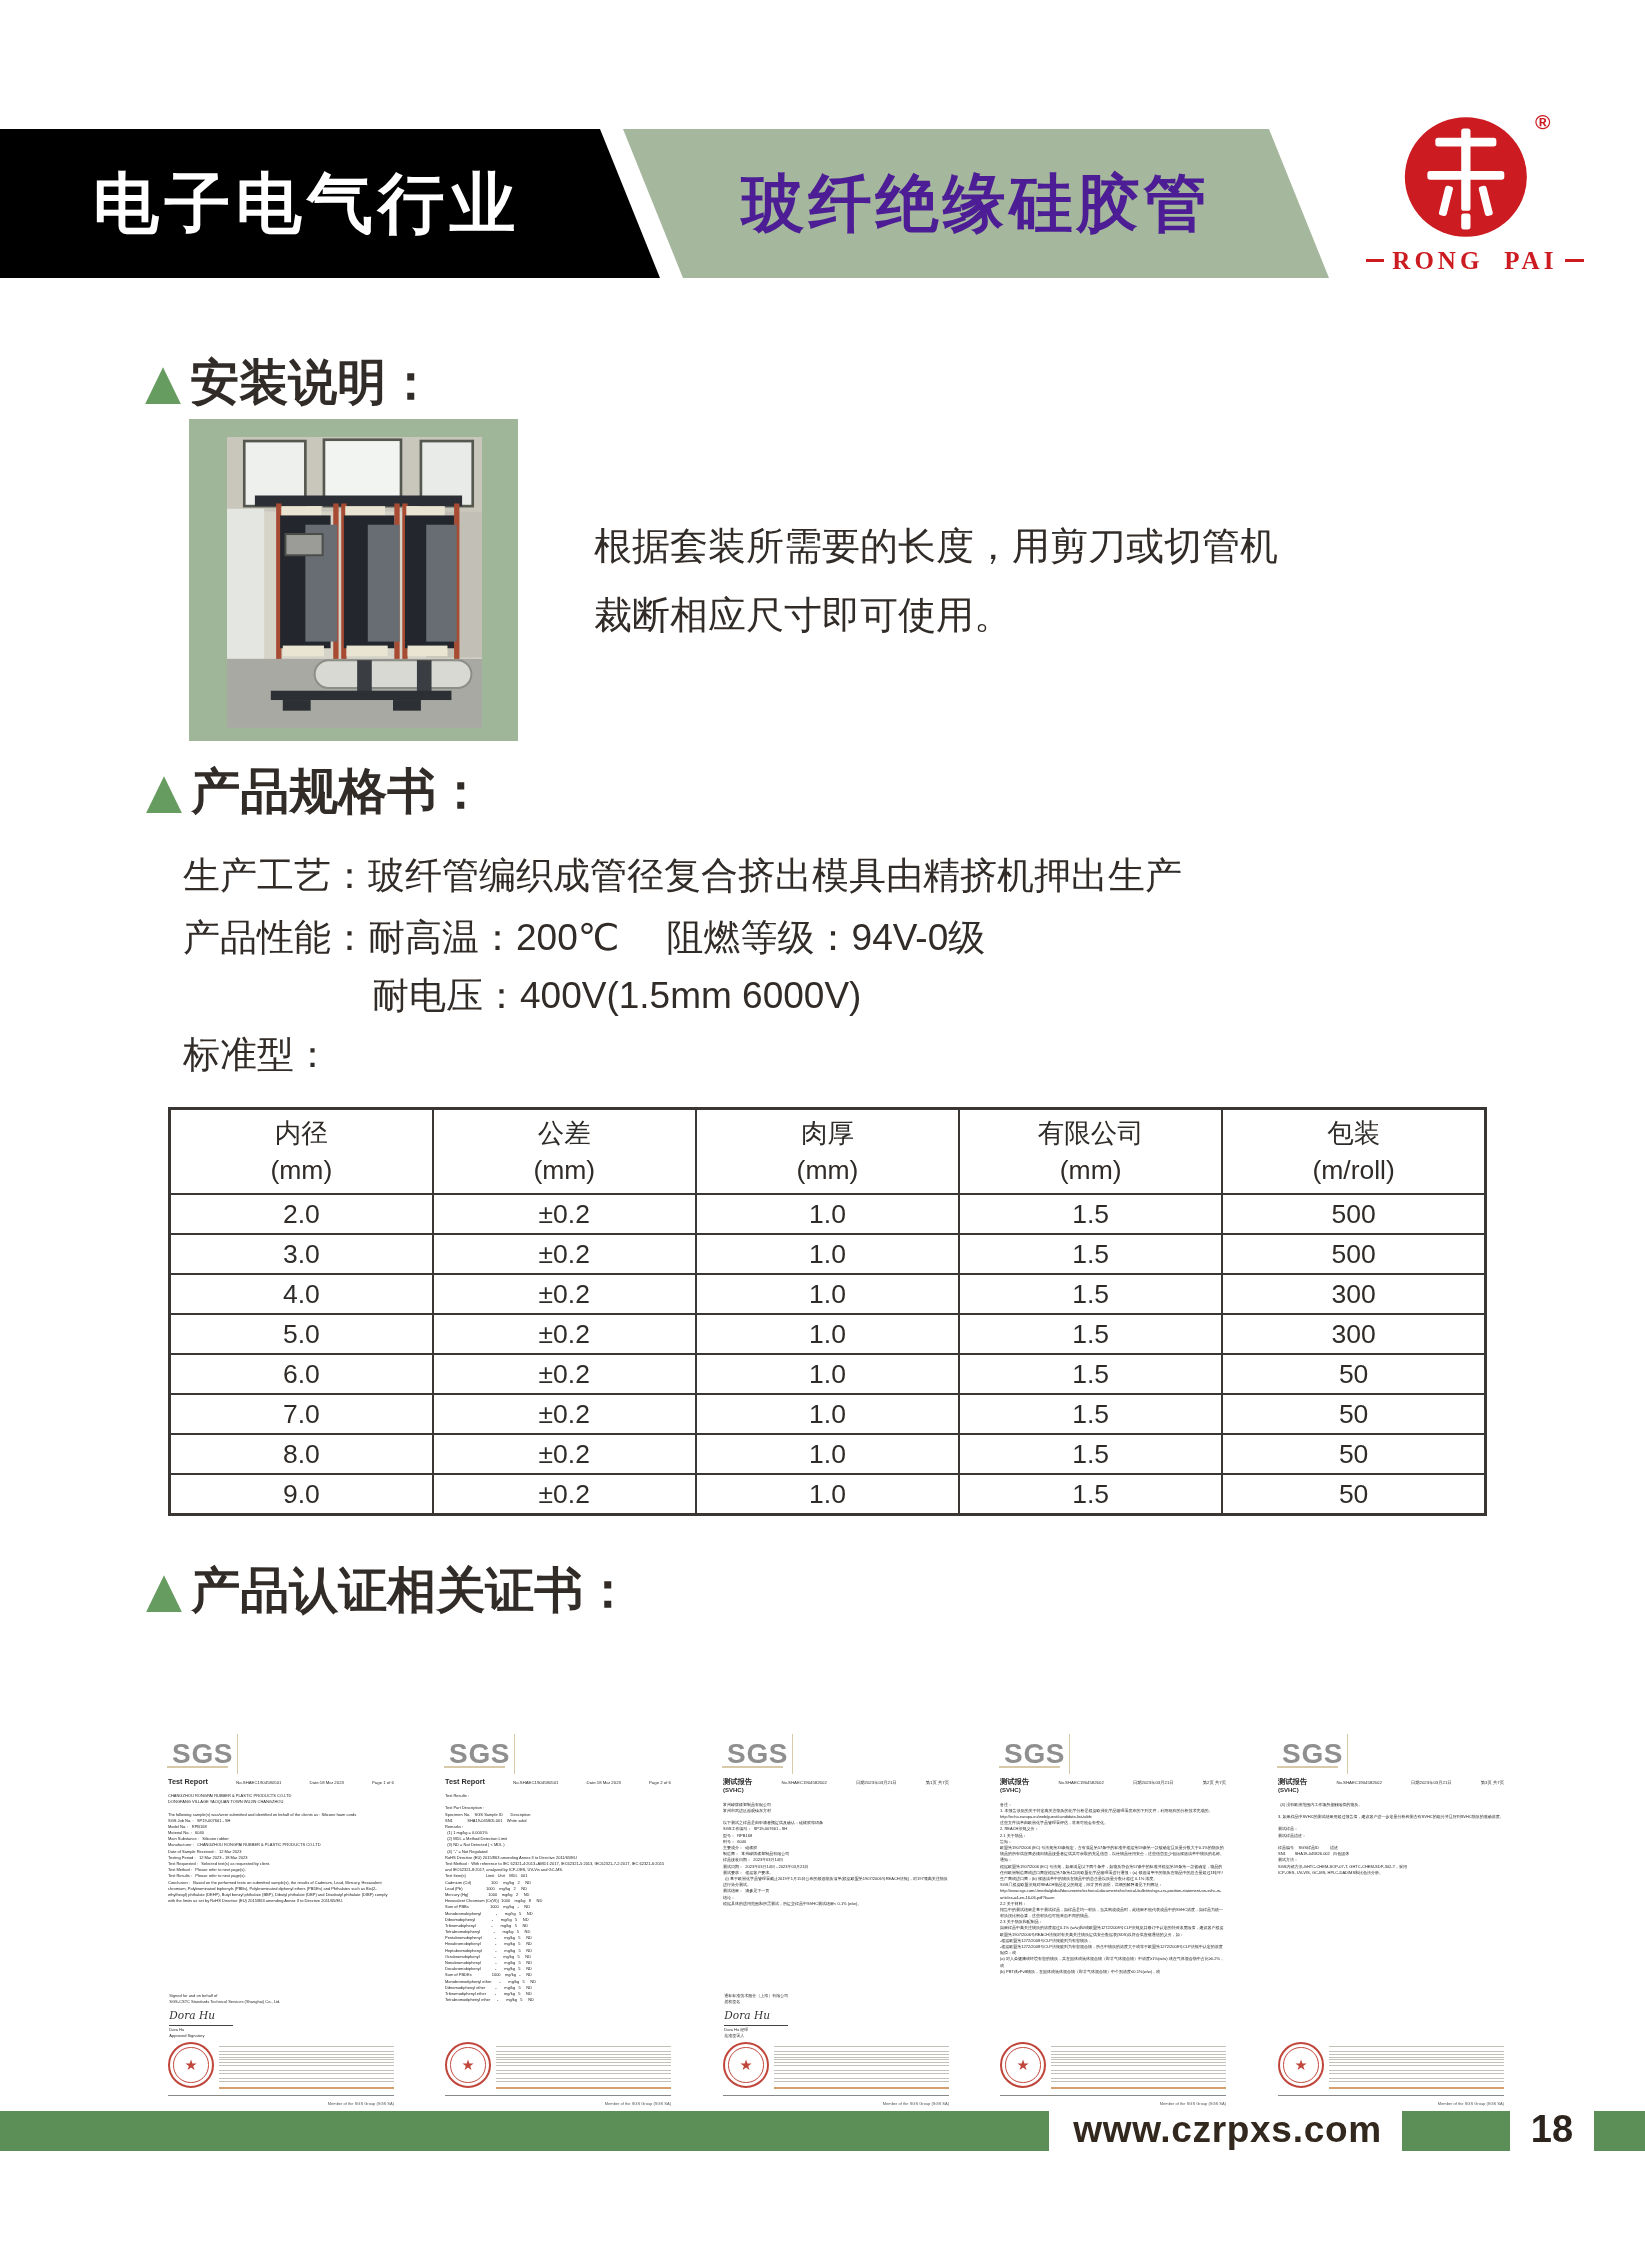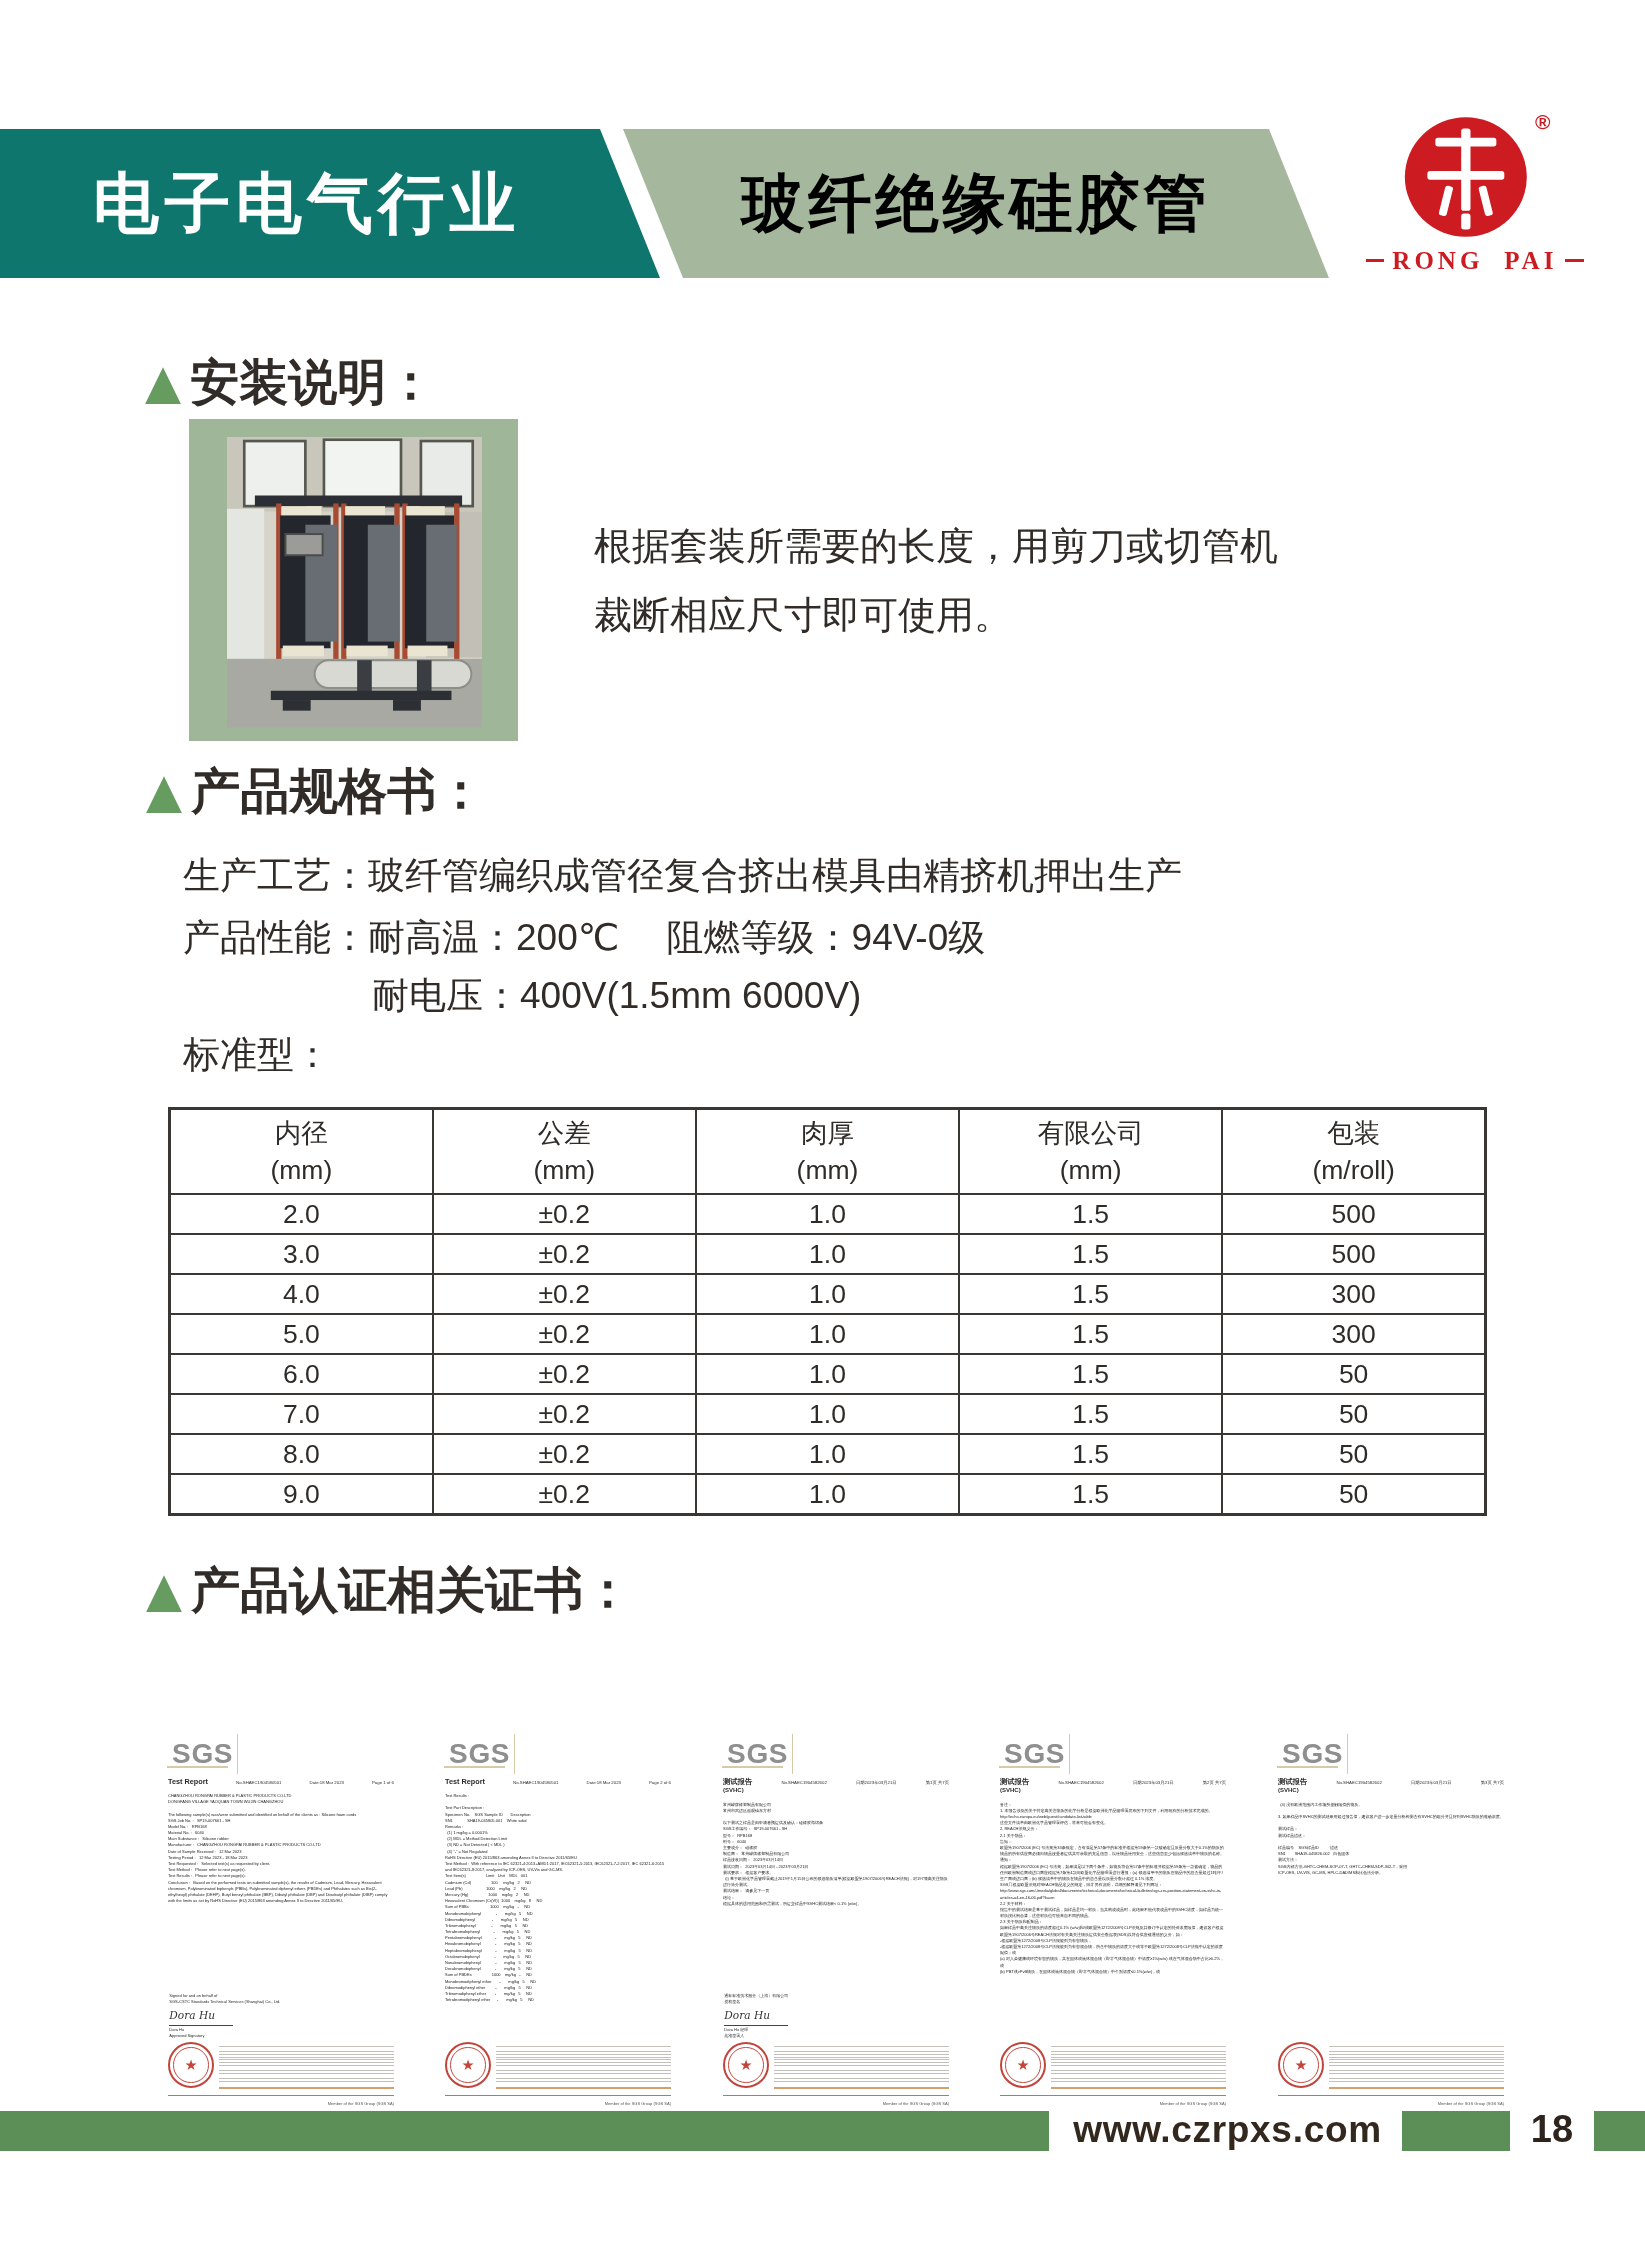--- a/index.html
+++ b/index.html
@@ -1,27 +1,27 @@
 <!DOCTYPE html>
 <html style="font-size:10.6px"><head>
 <meta charset="utf-8">
 <style>
   html,body{margin:0;padding:0;background:#ffffff;}
   .page{position:relative;width:1646px;height:2250px;background:#ffffff;overflow:hidden;
         font-family:"Liberation Sans","DejaVu Sans",sans-serif;color:#332d29;}
 
   
-  .band-dark{position:absolute;left:0;top:129px;width:660px;height:149px;background:#0f766e;
+  .band-dark{position:absolute;left:0;top:129px;width:660px;height:149px;background:#000000;
              clip-path:polygon(0 0,600px 0,100% 100%,0 100%);
              display:flex;align-items:center;justify-content:center;}
   .band-dark .band-text{font-size:66px;font-weight:bold;color:#ffffff;letter-spacing:5.3px;padding-right:46px;}
   .band-light{position:absolute;left:623px;top:129px;width:706px;height:149px;background:#a5b79c;
               clip-path:polygon(0 0,646px 0,100% 100%,60px 100%);
               display:flex;align-items:center;justify-content:center;}
-  .band-light .band-text{font-size:63px;font-weight:bold;color:#000000;letter-spacing:4px;}
+  .band-light .band-text{font-size:63px;font-weight:bold;color:#4c1d95;letter-spacing:4px;}
 
   
   .logo{position:absolute;left:1352px;top:114px;width:232px;}
   .logo-mark{position:relative;width:133px;height:126px;margin:0 auto;}
   .logo-reg{position:absolute;top:-4px;right:-16px;color:#cc1b21;font-size:21px;font-weight:bold;}
   .logo-brand{display:flex;align-items:center;justify-content:flex-end;gap:8px;margin-top:6.6px;
               color:#cc1b21;font-family:"Liberation Serif","DejaVu Serif",serif;
               font-size:25px;font-weight:bold;letter-spacing:4px;word-spacing:10.6px;white-space:nowrap;}
   .logo-dash{width:18.6px;height:3.3px;background:#cc1b21;flex:0 0 auto;}
 

